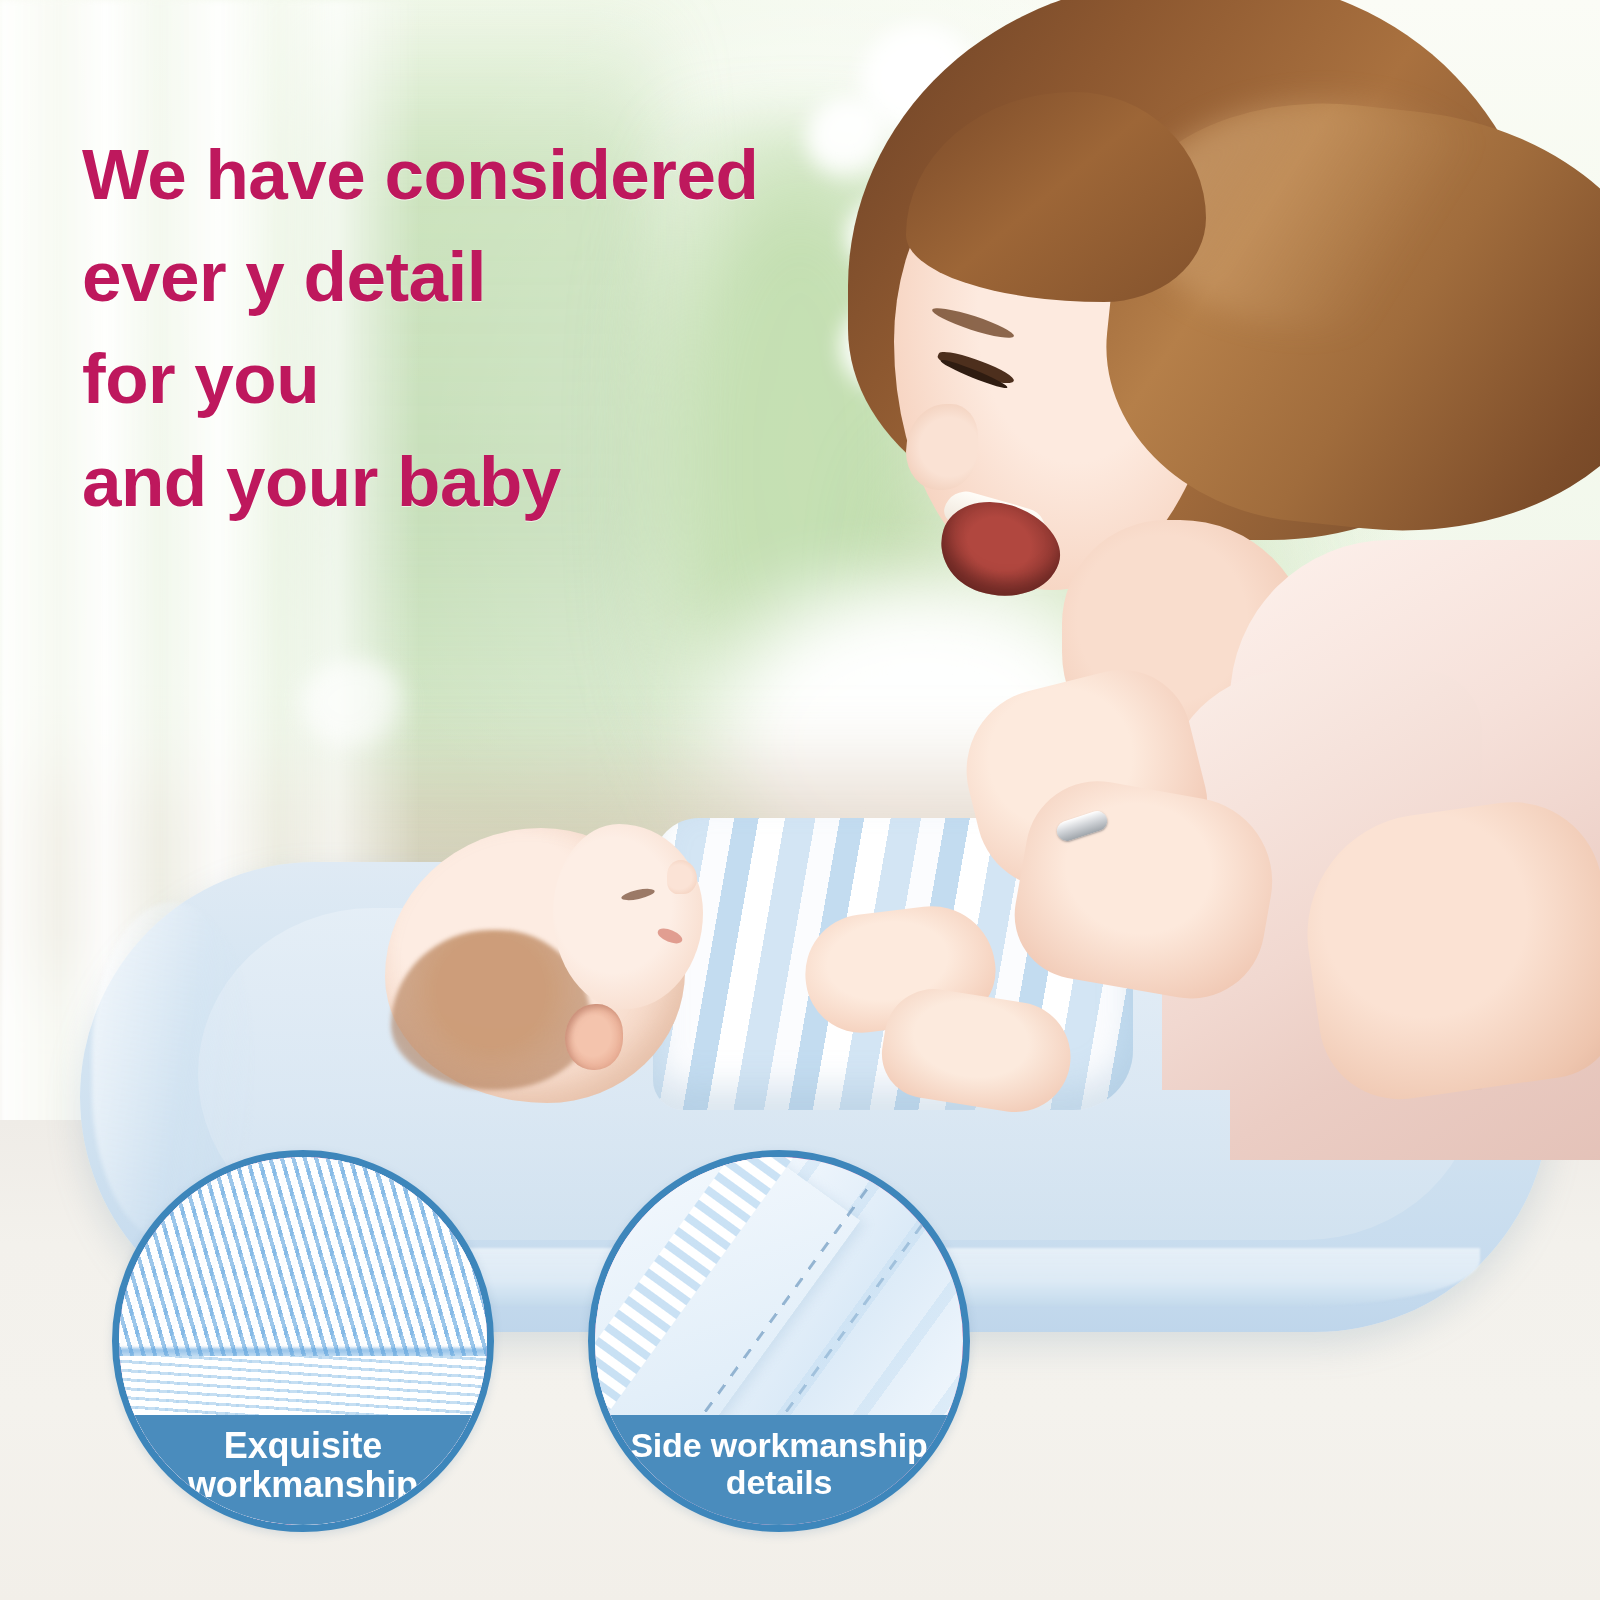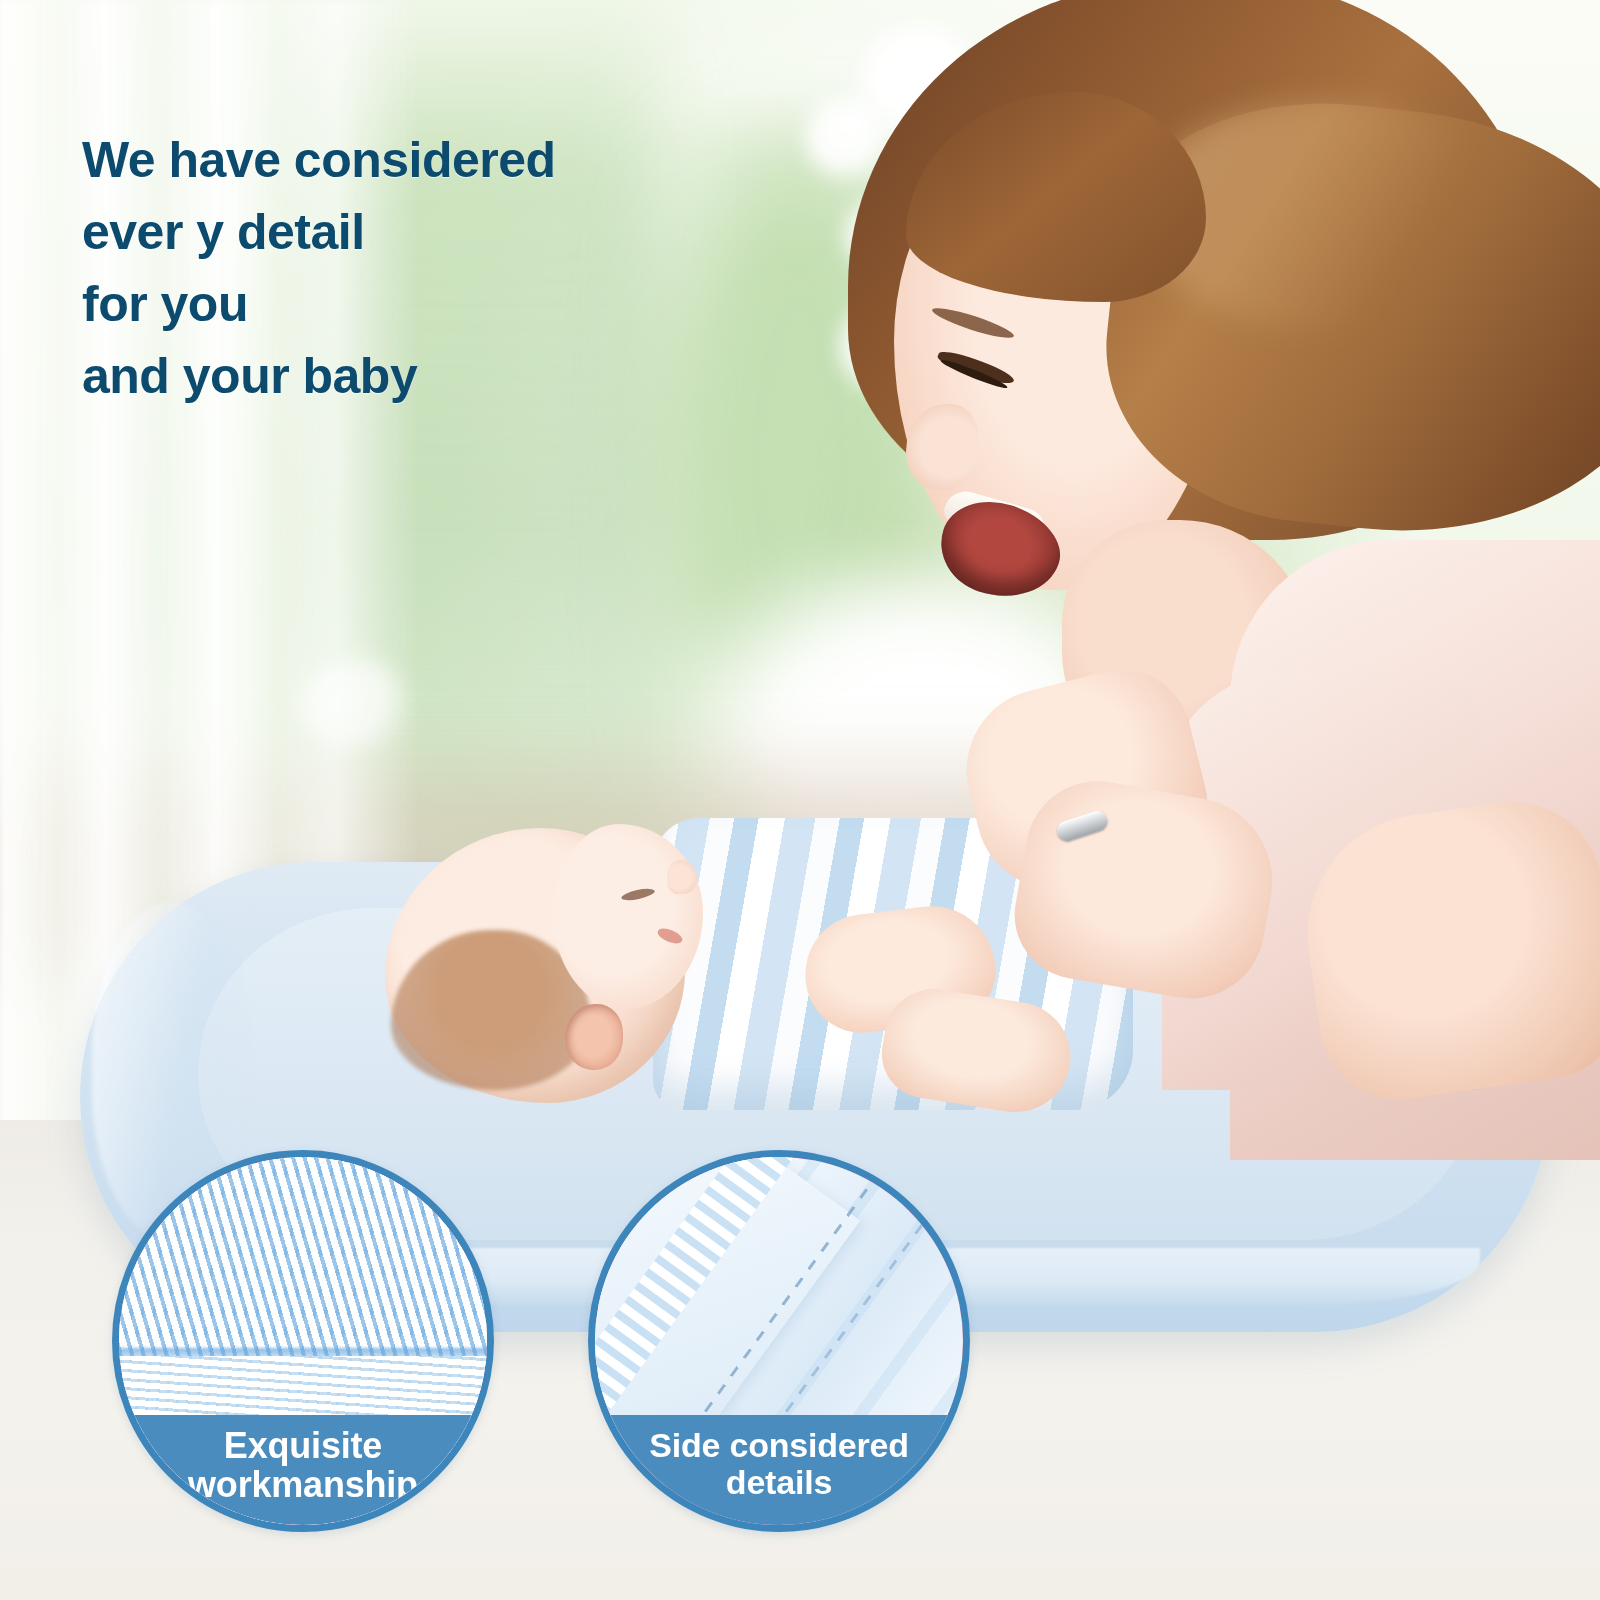--- a/index.html
+++ b/index.html
@@ -329,24 +329,24 @@
     border-radius: 10px;
     transform: rotate(-18deg);
     box-shadow: 0 1px 2px rgba(90,90,95,0.5);
   }
 
   
   .headline {
     position: absolute;
     left: 82px; top: 124px;
     width: 760px;
-    color: #0c4a6e;
+    color: #be185d;
     font-family: "Liberation Sans Narrow", "Liberation Sans", "DejaVu Sans", sans-serif;
     font-weight: bold;
-    font-size: 50px;
+    font-size: 71px;
     line-height: 1.44;
     letter-spacing: -0.5px;
     white-space: pre-line;
     text-shadow: 0 1px 0 rgba(255,255,255,0.6);
   }
 
   
   .callout {
     position: absolute;
     width: 382px; height: 382px;
@@ -543,19 +543,19 @@
 
   <div class="callout c2">
     <div class="swatch">
       <div class="sw-side"></div>
       <div class="sw-side-band"></div>
       <div class="sw-side-chain"></div>
       <div class="sw-side-stitch"></div>
       <div class="sw-side-stitch2"></div>
     </div>
     <div class="callout-label">
-      <span>Side considered
+      <span>Side workmanship
 details</span>
     </div>
   </div>
 
 
 </div>
 
 </body></html>

